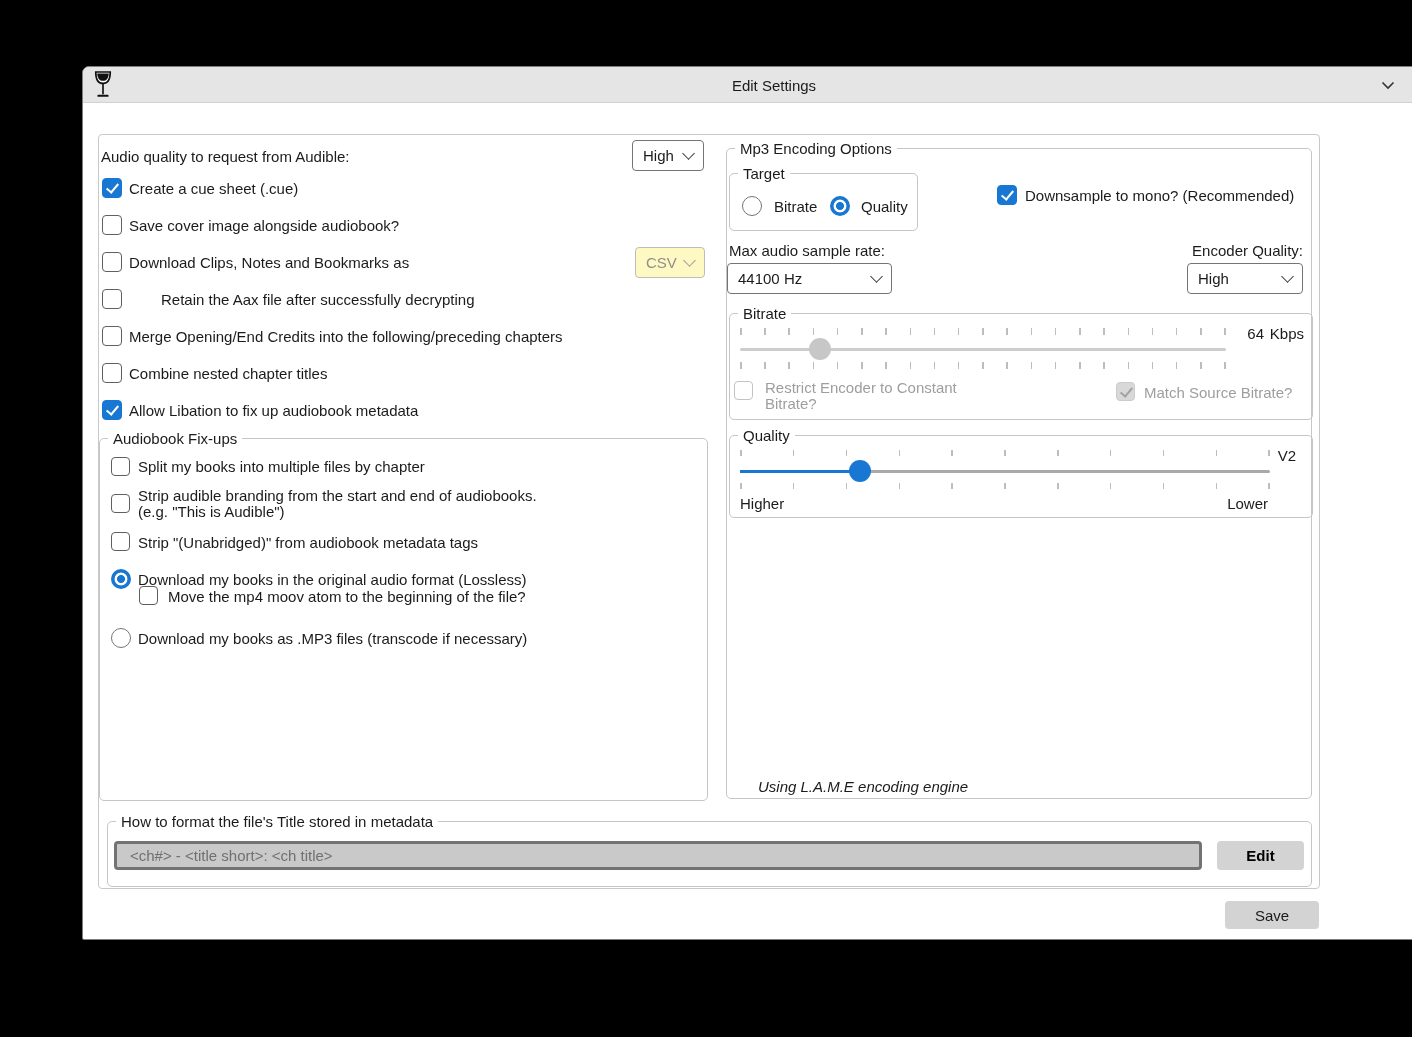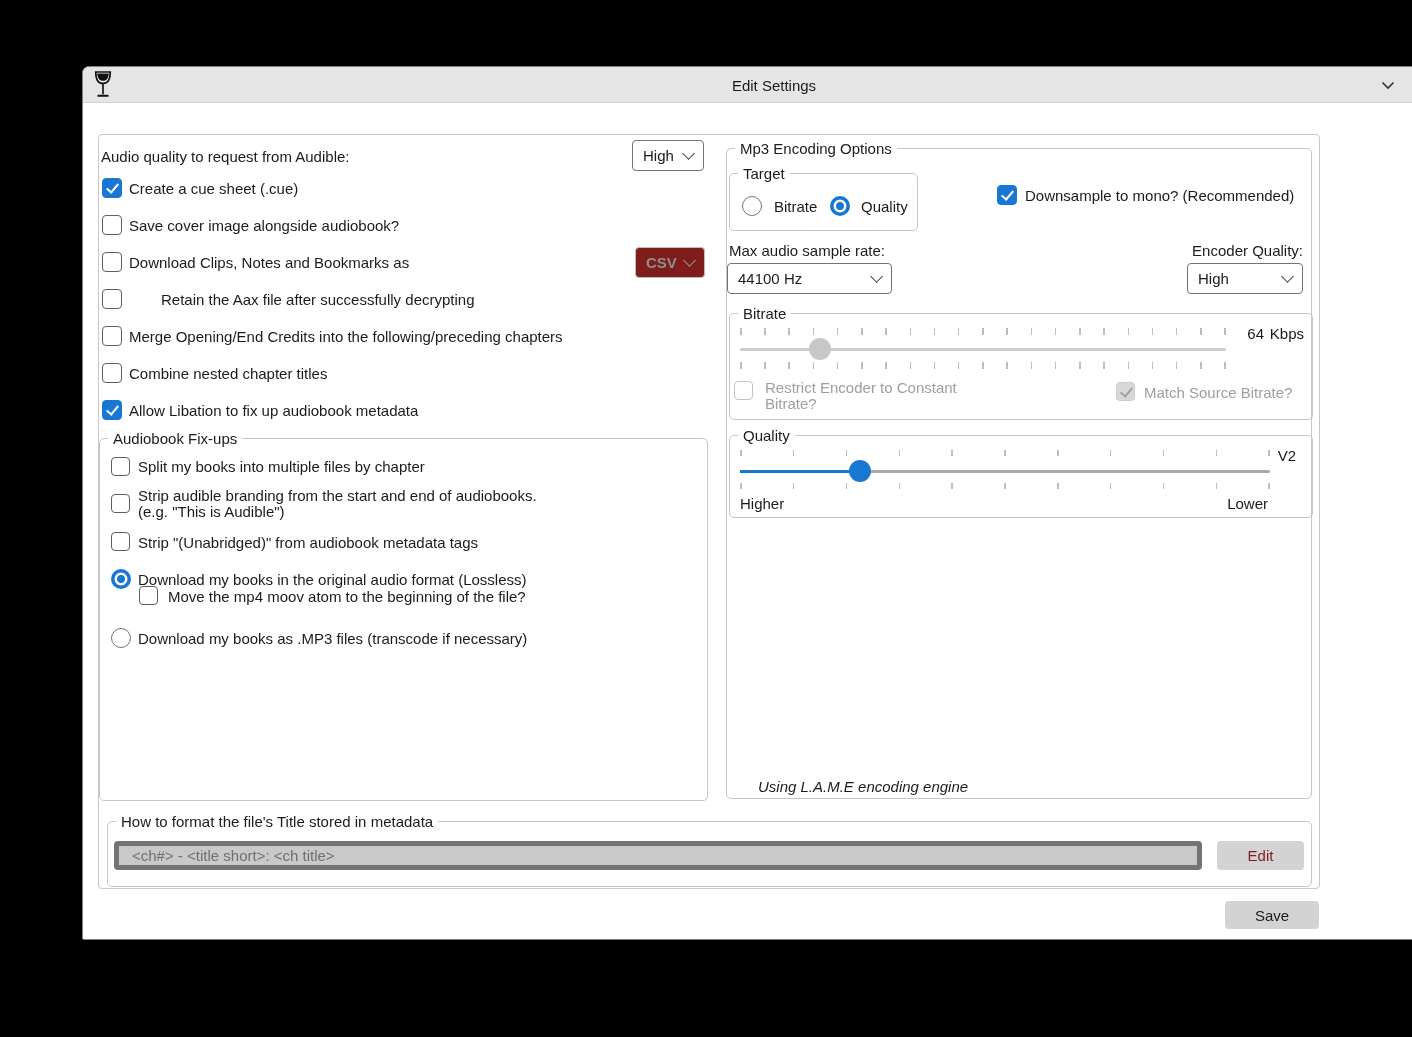--- a/index.html
+++ b/index.html
@@ -32,35 +32,35 @@
   .cb{position:absolute;width:20px;height:20px;box-sizing:border-box;border:1.5px solid #5f5f5f;border-radius:4px;background:#fff;}
   .cb.checked{background:var(--accent);border-color:var(--accent);}
   .cb.checked::after{content:"";position:absolute;left:6px;top:2px;width:5px;height:10px;border:solid #fff;border-width:0 2px 2px 0;transform:rotate(40deg);}
   .cb.disabled{border-color:#c3c3c3;}
   .cb.disabled.checked{background:#d8d8d8;border-color:#cccccc;}
   .cb.disabled.checked::after{border-color:#a2a2a2;}
   .radio{position:absolute;width:20px;height:20px;box-sizing:border-box;border:1.5px solid #757575;border-radius:50%;background:#fff;}
   .radio.checked{border:none;background:radial-gradient(circle,var(--accent) 0 3.6px,#fff 4.4px 6px,var(--accent) 6.8px);}
   .dd{position:absolute;display:flex;align-items:center;background:#fff;border:1px solid #747474;border-radius:4px;box-sizing:border-box;padding:0 10px;color:#1b1b1b;}
   .dd .chev{margin-left:auto;width:8px;height:8px;border-right:1.7px solid #3c3c3c;border-bottom:1.7px solid #3c3c3c;transform:rotate(45deg);margin-top:-4px;}
-  .dd.disabled{background:#7f1d1d;border-color:#bdbdbd;color:#8f8f8f;font-weight:bold;}
+  .dd.disabled{background:#fef9c3;border-color:#bdbdbd;color:#8f8f8f;}
   .dd.disabled .chev{border-color:#9a9a9a;}
   .gb{position:absolute;border:1px solid #c6c6c6;border-radius:5px;box-sizing:border-box;}
   .gbt{position:absolute;top:-10px;left:8px;background:#fff;padding:0 5px;line-height:19px;white-space:nowrap;color:#1b1b1b;}
   .tickrow{position:absolute;display:flex;justify-content:space-between;height:8px;}
   .tickrow i{width:1.5px;height:7px;background:#bdbdbd;}
   .tickrow.short i{height:6px;}
   .track{position:absolute;height:3px;background:#cdcdcd;border-radius:2px;}
   .track .fill{position:absolute;left:0;top:0;height:100%;background:var(--accent);}
   .handle{position:absolute;top:-10px;width:22px;height:22px;border-radius:50%;transform:translateX(-50%);}
   .handle.gray{background:#c7c7c7;}
   .handle.blue{background:var(--accent);}
   .btn{position:absolute;display:flex;align-items:center;justify-content:center;border-radius:4px;background:#d3d3d3;}
-  .btn.disabled{color:#7f1d1d;}
-  .tf{position:absolute;display:flex;align-items:center;background:#c9c9c9;border:5px solid #737373;border-radius:4px;box-sizing:border-box;padding:0 13px;color:#707070;white-space:nowrap;overflow:hidden;}
+  .btn.disabled{color:#000000;font-weight:bold;}
+  .tf{position:absolute;display:flex;align-items:center;background:#c9c9c9;border:3px solid #737373;border-radius:4px;box-sizing:border-box;padding:0 13px;color:#707070;white-space:nowrap;overflow:hidden;}
   .dim{color:#9e9e9e;}
   .note{font-style:italic;margin-left:29px;}
   .wrap2{position:absolute;line-height:16px;white-space:normal;}
 </style>
 </head>
 <body>
 
 <div id="window">
 
   <div id="titlebar" style="background: rgb(229, 229, 229);">

